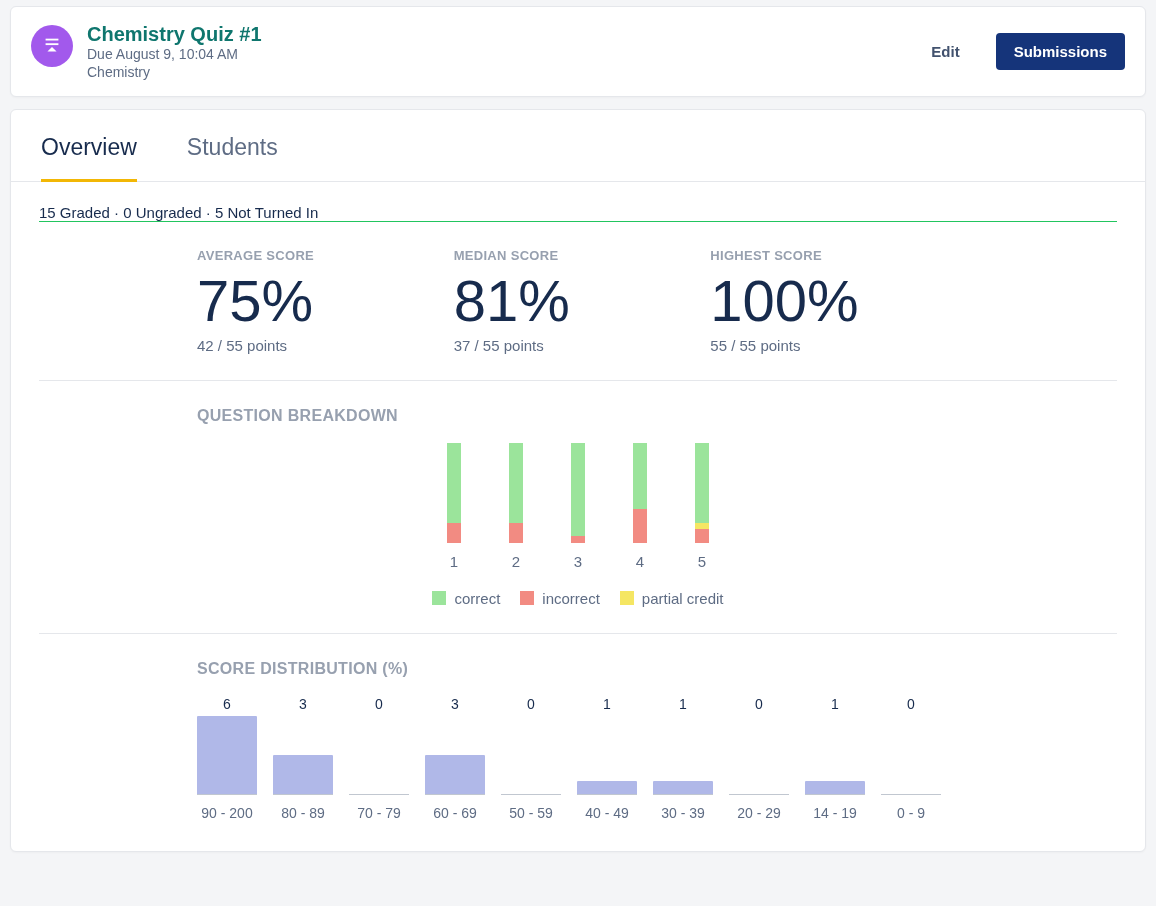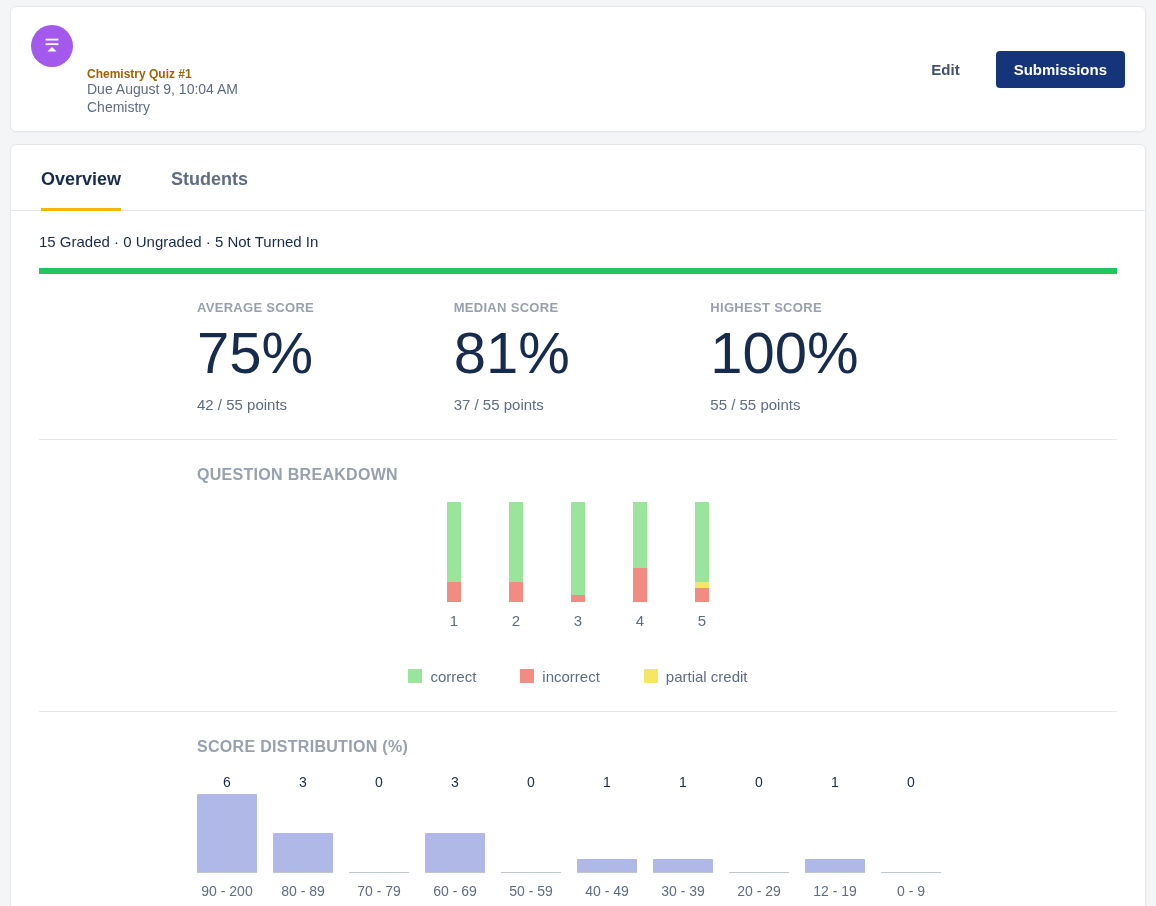--- a/index.html
+++ b/index.html
@@ -26,21 +26,21 @@
   }
   .header-left { display: flex; align-items: flex-start; gap: 14px; }
   .quiz-icon {
     width: 42px; height: 42px; border-radius: 50%;
     background: #a259ec;
     display: flex; align-items: center; justify-content: center;
     flex-shrink: 0;
     margin-top: 2px;
   }
   .quiz-icon svg { width: 22px; height: 22px; fill: #fff; }
-  .title-block .title { font-size: 12px; font-weight: 700; color: #a16207; margin-top: 44px; }
+  .title-block .title { font-size: 20px; font-weight: 700; color: #0f766e; }
   .title-block .subline { font-size: 14px; color: #5e6c84; margin-top: 0; }
   .title-block .subject { font-size: 14px; color: #5e6c84; margin-top: 2px; }
   .header-actions { display: flex; align-items: center; gap: 36px; }
   .btn-edit { font-size: 15px; font-weight: 600; color: #42526e; cursor: pointer; }
   .btn-submissions {
     background: #15347a; color: #fff; font-size: 15px; font-weight: 600;
     padding: 10px 18px; border-radius: 4px; border: none; cursor: pointer;
   }
   .main-card {
     background: #fff;
@@ -49,52 +49,52 @@
     box-shadow: 0 1px 2px rgba(0,0,0,0.03);
     overflow: hidden;
   }
   .tabs {
     display: flex; gap: 50px;
     padding: 0 30px;
     border-bottom: 1px solid #e5e7eb;
   }
   .tab {
     padding: 24px 0 18px 0;
-    font-size: 18px; font-weight: 700;
+    font-size: 23px; font-weight: 400;
     color: #5e6c84;
     cursor: pointer;
     border-bottom: 3px solid transparent;
     margin-bottom: -1px;
   }
   .tab.active { color: #172b4d; border-bottom-color: #f2b705; }
   .content { padding: 22px 28px 30px 28px; }
-  .status-line { font-size: 15px; color: #172b4d; padding-bottom: 18px; border-bottom: 6px solid #22c55e; }
+  .status-line { font-size: 15px; color: #172b4d; border-bottom: 1px solid #22c55e; }
 
   .section { border-bottom: 1px solid #e5e7eb; padding: 26px 0; }
   .section:last-child { border-bottom: none; padding-bottom: 0;}
   .section-indent { padding-left: 158px; padding-right: 158px; }
 
   .stats-row { display: flex; gap: 8px; }
   .stat { flex: 1; }
   .stat-label { font-size: 13px; font-weight: 600; color: #97a0af; letter-spacing: 0.3px; margin-bottom: 6px; }
   .stat-value { font-size: 58px; font-weight: 300; color: #172b4d; line-height: 1.1; }
-  .stat-points { font-size: 15px; color: #5e6c84; margin-top: 11px; }
+  .stat-points { font-size: 15px; color: #5e6c84; margin-top: 4px; }
 
   .section-title { font-size: 16px; font-weight: 600; color: #97a0af; letter-spacing: 0.3px; margin-bottom: 18px; }
 
   
   .qb-chart { display: flex; justify-content: center; gap: 48px; }
   .qb-col { display:flex; flex-direction:column; align-items:center; }
   .qb-bar { width: 14px; height: 100px; display:flex; flex-direction:column; justify-content:flex-end; }
   .qb-seg-correct { background: #9be49b; width:100%; }
   .qb-seg-partial { background: #f5e663; width:100%; }
   .qb-seg-incorrect { background: #f28b82; width:100%; }
   .qb-label { margin-top: 10px; font-size: 15px; color: #5e6c84; }
 
-  .legend { display:flex; justify-content:center; gap: 44px; margin-top: 39px; }
+  .legend { display:flex; justify-content:center; gap: 20px; margin-top: 20px; }
   .legend-item { display:flex; align-items:center; gap:8px; font-size:15px; color:#5e6c84; }
   .swatch { width:14px; height:14px; }
 
   
   .dist-chart-wrap { overflow: visible; }
   .dist-chart { display:flex; align-items:flex-end; gap: 16px; }
   .dist-col { display:flex; flex-direction:column; align-items:center; width: 60px; }
   .dist-count { font-size: 14px; color:#172b4d; margin-bottom:4px; }
   .dist-bar-wrap { height: 78px; display:flex; align-items:flex-end; width:100%; }
   .dist-bar { width:100%; background:#b0b8e8; border-top-left-radius:1px; border-top-right-radius:1px; }
@@ -280,21 +280,21 @@
               </div>
               <div class="dist-baseline"></div>
               <div class="dist-label">20 - 29</div>
             </div>
             <div class="dist-col">
               <div class="dist-count">1</div>
               <div class="dist-bar-wrap">
                 <div class="dist-bar" style="background: rgb(176, 184, 232); height: 16.6667%;"></div>
               </div>
               <div class="dist-baseline"></div>
-              <div class="dist-label">12 - 19</div>
+              <div class="dist-label">14 - 19</div>
             </div>
             <div class="dist-col">
               <div class="dist-count">0</div>
               <div class="dist-bar-wrap">
                 <div class="dist-bar" style="background: rgb(176, 184, 232); height: 0%;"></div>
               </div>
               <div class="dist-baseline"></div>
               <div class="dist-label">0 - 9</div>
             </div>
           </div>

